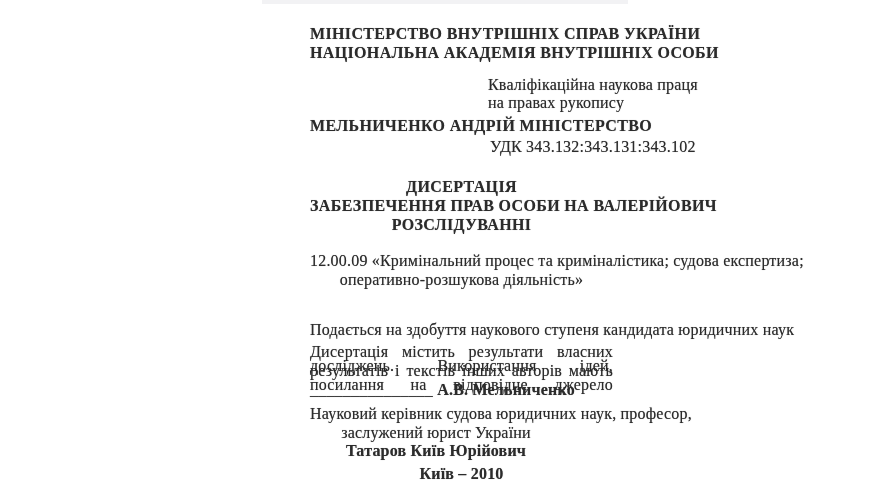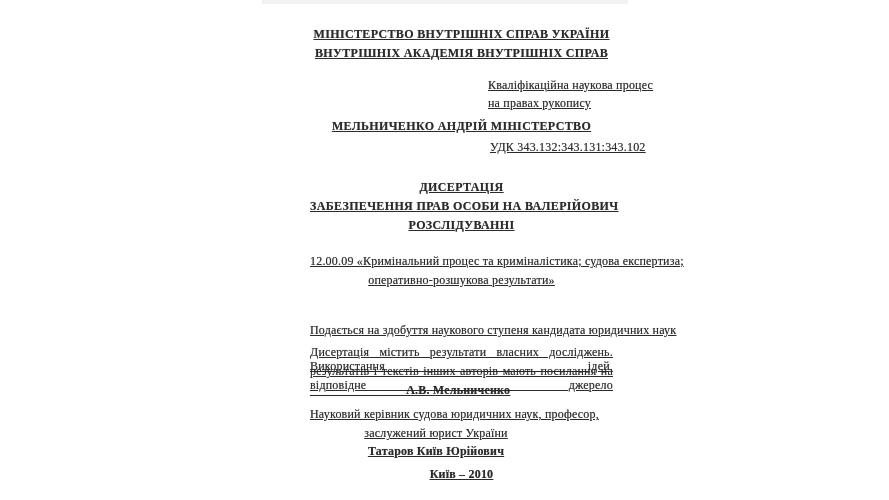--- a/index.html
+++ b/index.html
@@ -18,26 +18,25 @@
   .page-top-strip {
     position: absolute;
     top: 0;
     left: 262px;
     width: 366px;
     height: 4px;
     background: #f2f2f4;
   }
   .line {
     position: absolute;
-    font-size: 12px;
+    font-size: 16px;
     line-height: 14px;
     letter-spacing: 0.2px;
     white-space: nowrap;
     text-shadow: 0 0 0.7px rgba(40,40,40,0.55);
-    text-decoration: underline;
   }
   .bold { font-weight: bold; }
   .col-center {
     left: 310px;
     width: 303px;
     text-align: center;
   }
   .col-left { left: 310px; }
   .qual-left { left: 488px; }
   .udc-left { left: 490px; }
@@ -55,39 +54,39 @@
   }
   .caps { letter-spacing: 0.35px; }
 </style>
 </head>
 <body>
 
 <div class="page-top-strip"></div>
 
 <div class="line bold caps col-center" style="top:27px">МІНІСТЕРСТВО ВНУТРІШНІХ СПРАВ УКРАЇНИ</div>
 
-<div class="line bold caps col-center" style="top:46px">ВНУТРІШНІХ АКАДЕМІЯ ВНУТРІШНІХ СПРАВ</div>
+<div class="line bold caps col-center" style="top:46px">НАЦІОНАЛЬНА АКАДЕМІЯ ВНУТРІШНІХ ОСОБИ</div>
 
-<div class="line qual-left" style="top:78px">Кваліфікаційна наукова процес</div>
+<div class="line qual-left" style="top:78px">Кваліфікаційна наукова праця</div>
 
 <div class="line qual-left" style="top:96px">на правах рукопису</div>
 
 <div class="line bold caps col-center" style="top:119px">МЕЛЬНИЧЕНКО АНДРІЙ МІНІСТЕРСТВО</div>
 
 <div class="line udc-left" style="top:140px">УДК 343.132:343.131:343.102</div>
 
 <div class="line bold caps col-center" style="top:180px">ДИСЕРТАЦІЯ</div>
 
 <div class="line bold caps col-center" style="top:199px">ЗАБЕЗПЕЧЕННЯ ПРАВ ОСОБИ НА ВАЛЕРІЙОВИЧ</div>
 
 <div class="line bold caps col-center" style="top:218px">РОЗСЛІДУВАННІ</div>
 
 <div class="line col-center" style="top:254px">12.00.09 «Кримінальний процес та криміналістика; судова експертиза;</div>
 
-<div class="line col-center" style="top:273px">оперативно-розшукова результати»</div>
+<div class="line col-center" style="top:273px">оперативно-розшукова діяльність»</div>
 
 <div class="line col-left" style="top:323px">Подається на здобуття наукового ступеня кандидата юридичних наук</div>
 
 <div class="line justify-line" style="top:345px">Дисертація містить результати власних досліджень. Використання ідей,</div>
 
 <div class="line justify-line" style="top:364px">результатів і текстів інших авторів мають посилання на відповідне джерело</div>
 
 <div class="line col-left" style="top:383px">
   <span>_______________</span>
   <span class="bold">А.В. Мельниченко</span>

